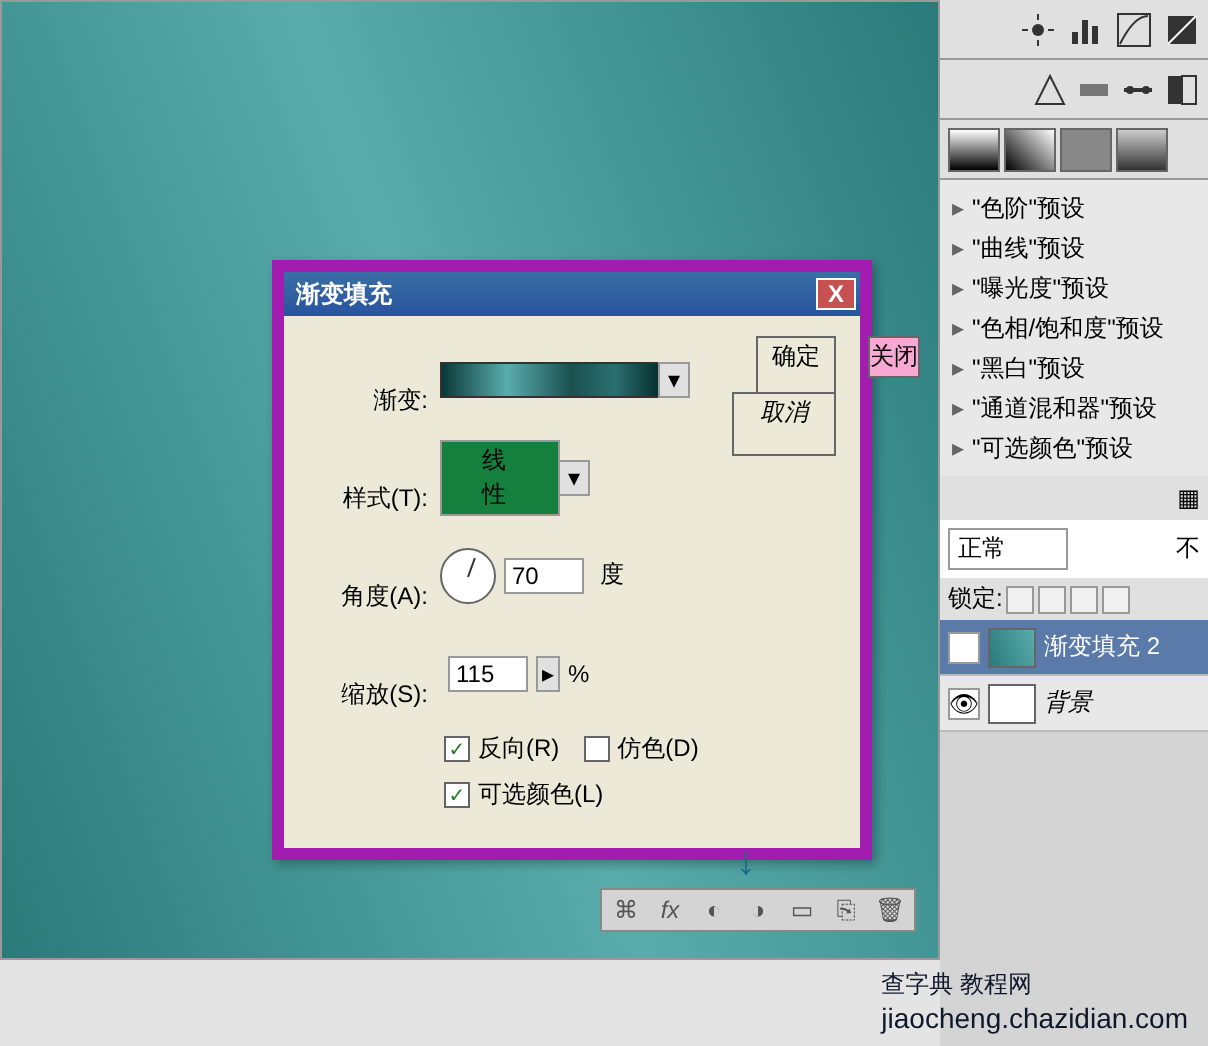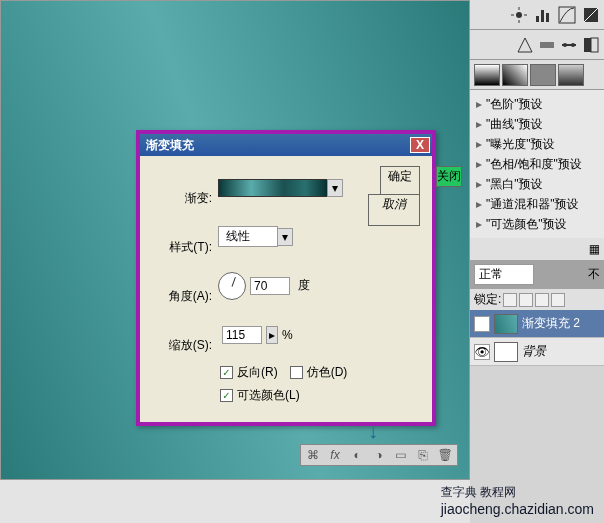--- a/index.html
+++ b/index.html
@@ -1,29 +1,29 @@
 <!DOCTYPE html>
 <html><head>
 <meta charset="utf-8">
 <style>
 * { margin: 0; padding: 0; box-sizing: border-box; font-family: "SimSun", sans-serif; font-size: 12px; }
 body { width: 604px; height: 523px; background: #e4e4e4; position: relative; overflow: hidden; }
 
 .canvas-area { position: absolute; left: 0; top: 0; width: 470px; height: 480px; background: linear-gradient(70deg, #2a7a7a, #5aacac, #2a7a7a); border: 1px solid #999; }
 
-.dialog { position: absolute; left: 136px; top: 130px; width: 300px; background: #ece9d8; border: 4px solid #a21caf; box-shadow: 2px 2px 5px rgba(0,0,0,0.3); }
+.dialog { position: absolute; left: 136px; top: 130px; width: 300px; background: #ece9d8; border: 6px solid #a21caf; box-shadow: 2px 2px 5px rgba(0,0,0,0.3); }
 .dialog-titlebar { height: 22px; background: linear-gradient(to bottom, #3a6ea5, #2854a0); color: white; display: flex; align-items: center; justify-content: space-between; padding: 0 2px 0 6px; }
 .dialog-title { font-weight: bold; }
 .close-btn { width: 20px; height: 16px; background: #c75050; color: white; display: flex; align-items: center; justify-content: center; font-weight: bold; border: 1px solid #fff; cursor: pointer; }
 .dialog-body { padding: 12px; position: relative; }
 .row { display: flex; align-items: center; margin-bottom: 10px; }
 .row-label { width: 60px; text-align: right; margin-right: 6px; margin-top: 22px; }
 .gradient-preview { width: 110px; height: 18px; background: linear-gradient(to right, #0a3838, #5aacac 30%, #1a5050 60%, #2a7070, #083030); border: 1px solid #333; }
 .dropdown-arrow { width: 16px; height: 18px; border: 1px solid #999; background: #e0e0e0; display: flex; align-items: center; justify-content: center; margin-left: -1px; }
-.select { border: 1px solid #999; padding: 1px 7px; background: #ffffff; width: 60px; display: inline-block; }
+.select { border: 1px solid #999; padding: 1px 20px; background: #15803d; width: 60px; display: inline-block; }
 .angle-dial { width: 28px; height: 28px; border: 1px solid #666; border-radius: 50%; background: white; position: relative; }
 .angle-dial::after { content: ''; position: absolute; left: 50%; top: 50%; width: 10px; height: 1px; background: #333; transform-origin: left; transform: rotate(-70deg); }
 .num-input { width: 40px; border: 1px solid #999; padding: 1px 3px; background: white; margin: 0 4px; }
 .unit { margin-left: 4px; }
 .spinner { width: 12px; height: 18px; border: 1px solid #999; background: #e0e0e0; display: inline-flex; align-items: center; justify-content: center; }
 .checkbox-row { margin-left: 68px; display: flex; align-items: center; margin-bottom: 6px; }
 .checkbox { width: 13px; height: 13px; border: 1px solid #666; background: white; margin-right: 4px; display: inline-flex; align-items: center; justify-content: center; color: #2a7a2a; font-size: 10px; }
 .btn { position: absolute; width: 52px; height: 32px; border: 1px solid #666; background: #ece9d8; text-align: center; line-height: 18px; }
 .btn-ok { right: 12px; top: 10px; width: 40px; }
 .btn-cancel { right: 12px; top: 38px; font-style: italic; }
@@ -33,21 +33,21 @@
 .icon-strip2 { height: 30px; background: #e0e0e0; display: flex; align-items: center; justify-content: flex-end; padding: 2px 4px; gap: 4px; border-bottom: 1px solid #999; }
 .top-icon { width: 18px; height: 18px; }
 .swatch-row { height: 30px; display: flex; padding: 4px; gap: 2px; background: #e0e0e0; border-bottom: 1px solid #999; }
 .swatch { width: 26px; height: 22px; border: 1px solid #666; }
 .preset-list { background: #e8e8e8; padding: 4px 0; }
 .preset-item { display: flex; align-items: center; padding: 2px 6px; height: 20px; }
 .preset-arrow { width: 10px; color: #666; }
 .tabs { display: flex; background: #d0d0d0; border-top: 1px solid #999; }
 .tab { padding: 3px 8px; border-right: 1px solid #999; }
 .tab.active { background: #e8e8e8; }
-.layer-ctrl { padding: 4px; background: #a3a3a3; display: flex; align-items: center; gap: 4px; }
+.layer-ctrl { padding: 4px; background: #ffffff; display: flex; align-items: center; gap: 4px; }
 .blend-select { border: 1px solid #999; padding: 1px 4px; background: white; width: 60px; }
 .lock-row { padding: 2px 4px; background: #e0e0e0; font-size: 11px; display: flex; align-items: center; gap: 2px; }
 .lock-icon { width: 14px; height: 14px; border: 1px solid #999; background: #f0f0f0; }
 .layers-list { background: #e8e8e8; }
 .layer-item { display: flex; align-items: center; height: 28px; border-bottom: 1px solid #bbb; padding: 0 4px; gap: 4px; }
 .layer-item.active { background: #5a7aaa; color: white; }
 .eye-icon { width: 16px; height: 16px; border: 1px solid #999; background: white; display: flex; align-items: center; justify-content: center; }
 .layer-thumb { width: 24px; height: 20px; border: 1px solid #666; }
 
 .bottom-toolbar { position: absolute; left: 300px; top: 444px; height: 22px; background: #d4d4d4; border: 1px solid #888; display: flex; align-items: center; padding: 0 4px; gap: 6px; }
@@ -61,21 +61,21 @@
 
 <div class="canvas-area"></div>
 
 <div class="dialog">
   <div class="dialog-titlebar">
     <span class="dialog-title">渐变填充</span>
     <div class="close-btn">X</div>
   </div>
   <div class="dialog-body">
     <div class="btn btn-ok">确定</div>
-    <div style="position:absolute;right:-30px;top:10px;background:#22c55e;border:1px solid #666;padding:1px 0">关闭</div>
+    <div style="position:absolute;right:-30px;top:10px;background:#f9a8d4;border:1px solid #666;padding:1px 0">关闭</div>
     <div class="btn btn-cancel">取消</div>
 
     <div class="row">
       <div class="row-label">渐变:</div>
       <div class="gradient-preview"></div>
       <div class="dropdown-arrow">▾</div>
     </div>
 
     <div class="row">
       <div class="row-label">样式(T):</div>

